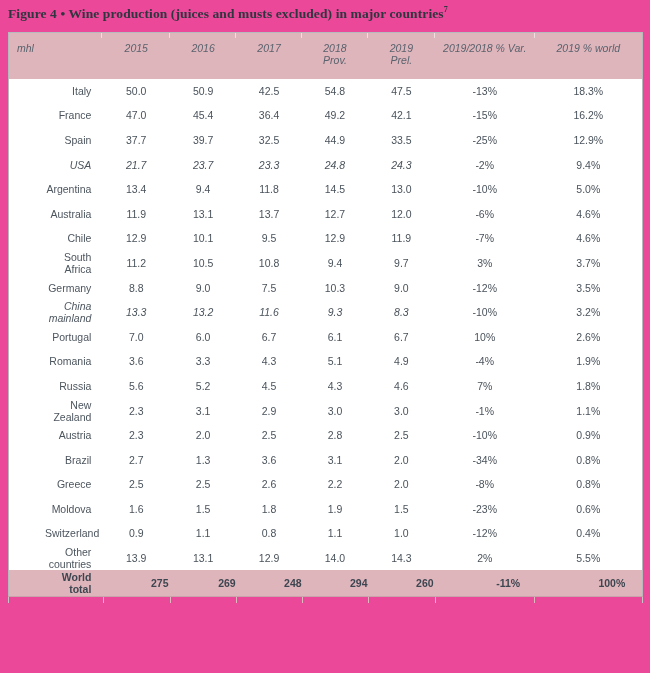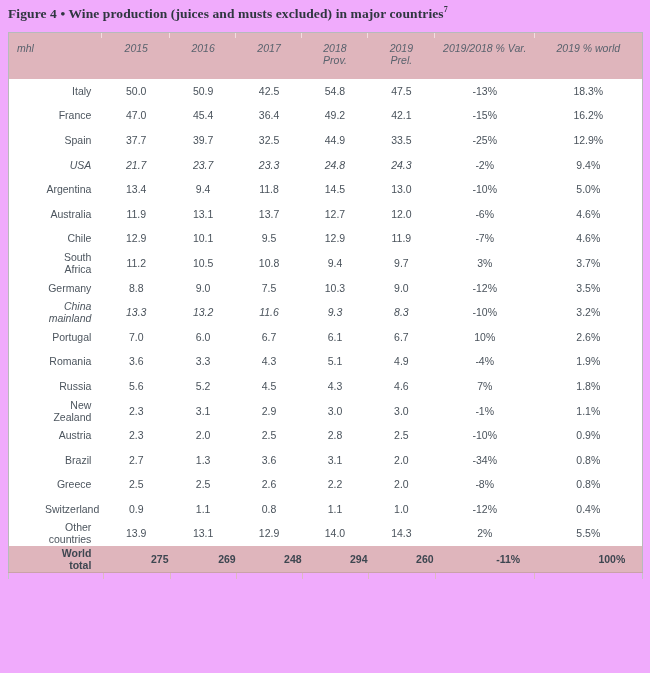--- a/index.html
+++ b/index.html
@@ -1,20 +1,20 @@
 <!DOCTYPE html>
 <html><head>
 <meta charset="utf-8">
 <style>
   html, body { margin: 0; padding: 0; background: #ffffff; }
   .page {
     position: relative;
     width: 650px;
     height: 673px;
-    background: #f0abfc;
+    background: #ec4899;
     font-family: "Liberation Sans", sans-serif;
     overflow: hidden;
   }
   .fig-title {
     position: absolute;
     left: 8px;
     top: 5px;
     font-family: "Liberation Serif", serif;
     font-weight: bold;
     font-size: 13.5px;
@@ -328,20 +328,30 @@
             <td class="country">Greece</td>
             <td>2.5</td>
             <td>2.5</td>
             <td>2.6</td>
             <td>2.2</td>
             <td>2.0</td>
             <td>-8%</td>
             <td>0.8%</td>
           </tr>
           <tr>
+            <td class="country">Moldova</td>
+            <td>1.6</td>
+            <td>1.5</td>
+            <td>1.8</td>
+            <td>1.9</td>
+            <td>1.5</td>
+            <td>-23%</td>
+            <td>0.6%</td>
+          </tr>
+          <tr>
             <td class="country">Switzerland</td>
             <td>0.9</td>
             <td>1.1</td>
             <td>0.8</td>
             <td>1.1</td>
             <td>1.0</td>
             <td>-12%</td>
             <td>0.4%</td>
           </tr>
           <tr>

